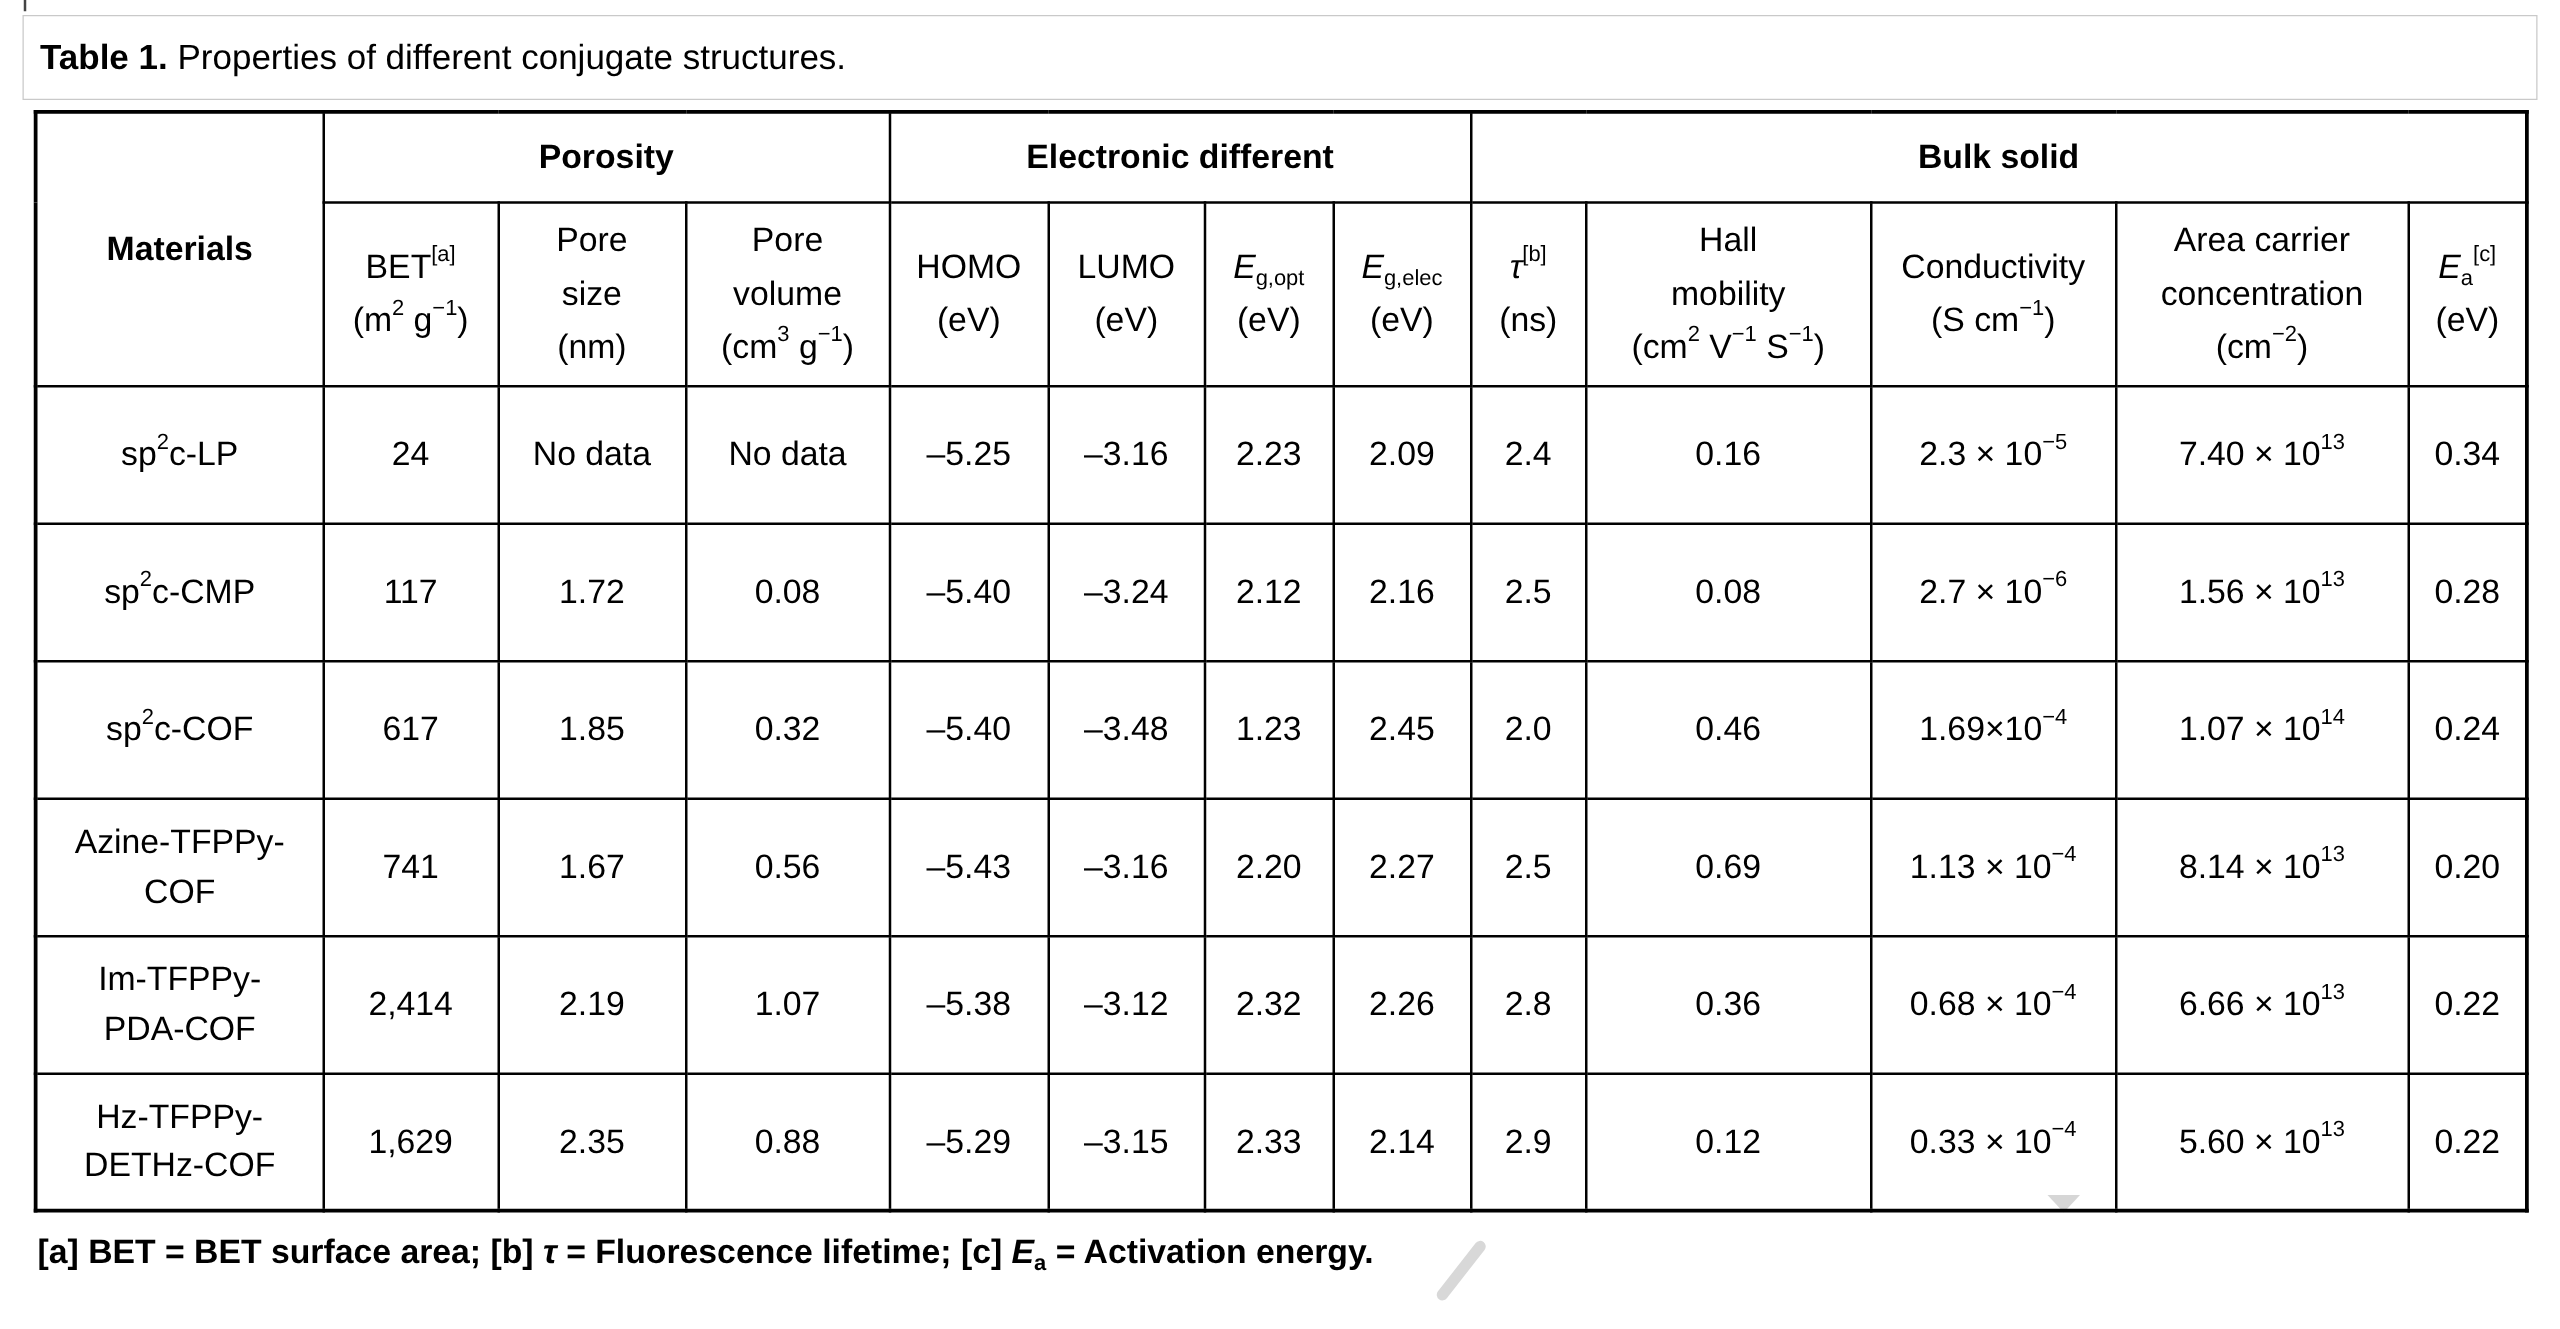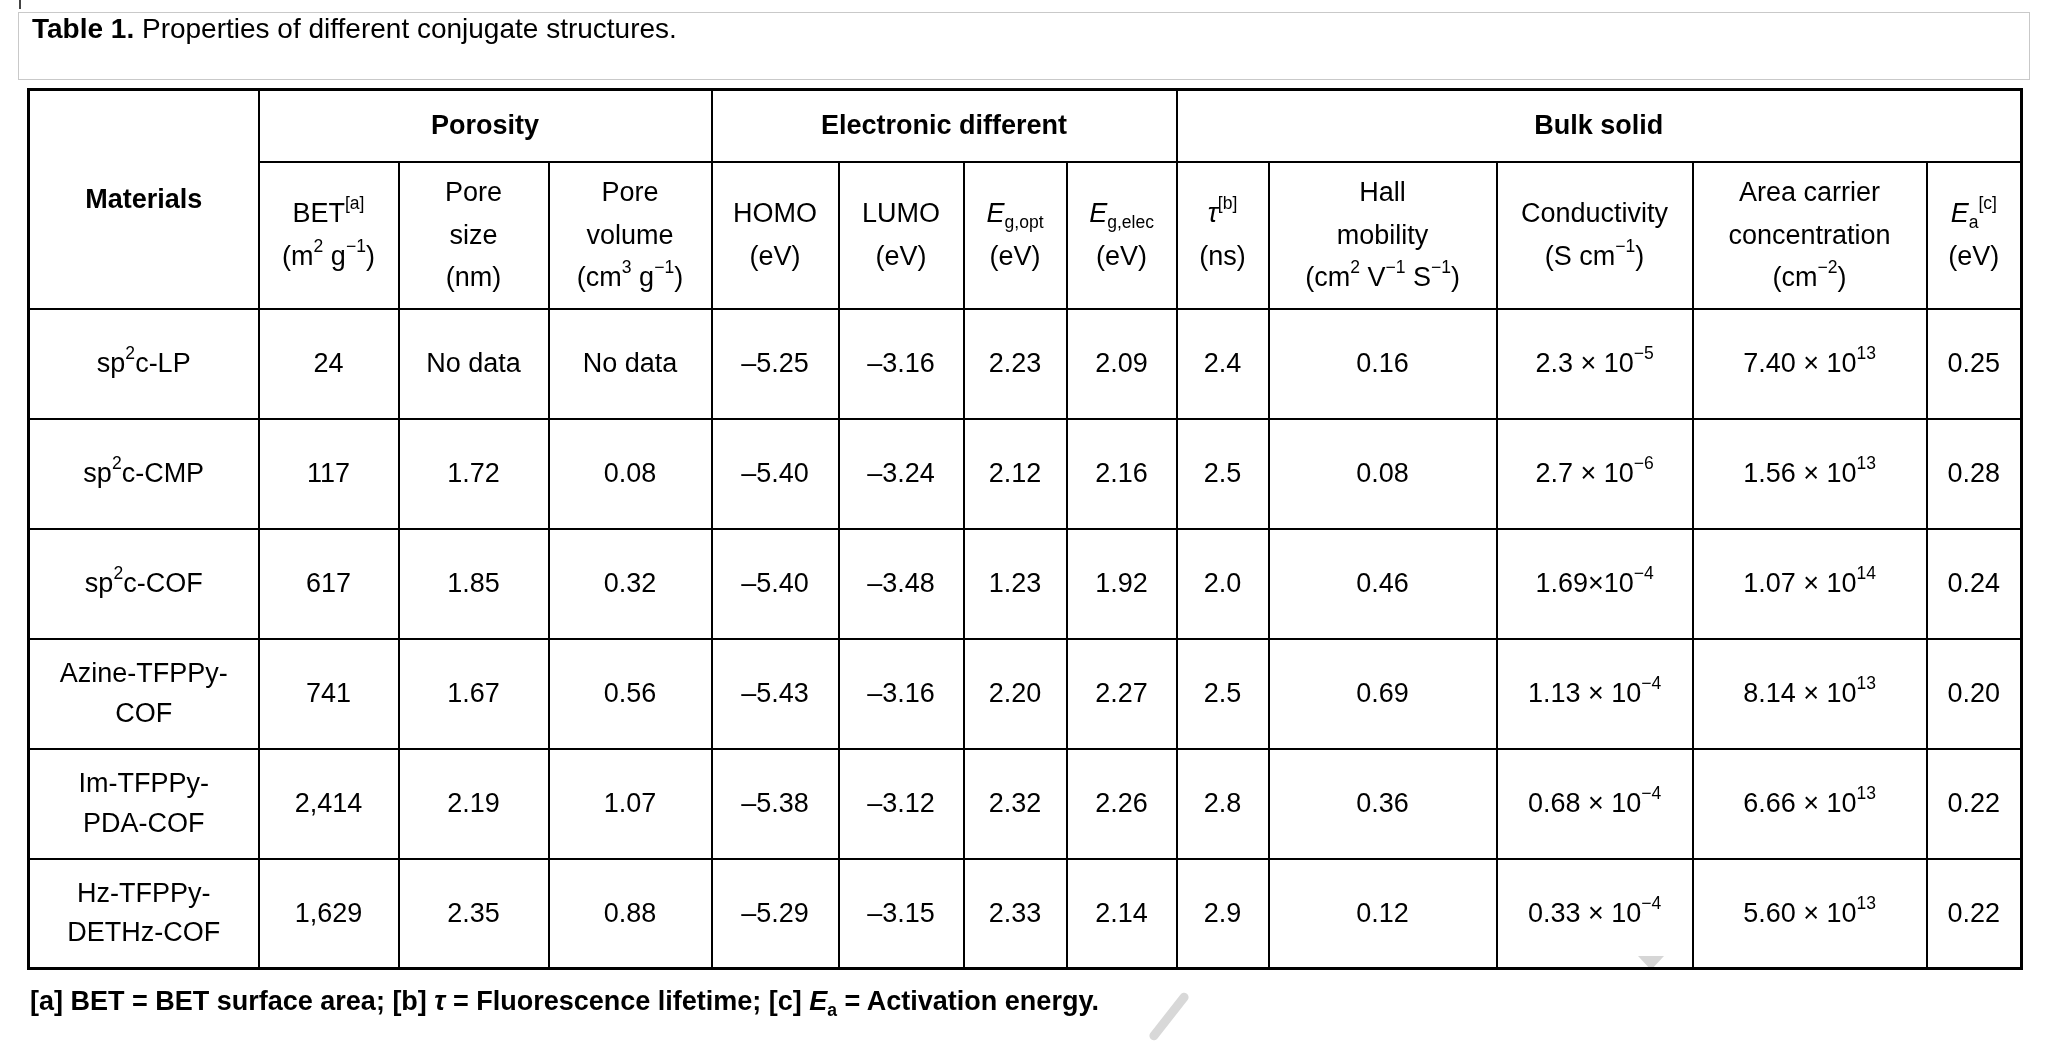--- a/index.html
+++ b/index.html
@@ -5,21 +5,21 @@
   html,body{margin:0;padding:0;}
   body{
     width:2048px;height:1063px;position:relative;background:#ffffff;
     font-family:"Liberation Sans","DejaVu Sans",sans-serif;color:#000;
     overflow:hidden;
   }
   .top-tick{position:absolute;left:19px;top:0;width:2px;height:9px;background:#444;}
   .caption-box{
     position:absolute;left:18px;top:12px;width:2012px;height:68px;
     border:1px solid #c9c9c9;background:#fff;box-sizing:border-box;
-    display:flex;padding-left:13px;
+    display:flex;align-items:center;padding-left:13px;
   }
   .caption-box .cap{font-size:28px;}
   .caption-box .cap b{font-weight:bold;}
   table.main{
     position:absolute;left:27px;top:88px;width:1993px;
     border-collapse:collapse;table-layout:fixed;
     border:3px solid #000;z-index:2;background:transparent;
   }
   table.main th, table.main td{
     border:2px solid #000;text-align:center;vertical-align:middle;
@@ -97,21 +97,21 @@
         <td>No data</td>
         <td>No data</td>
         <td>–5.25</td>
         <td>–3.16</td>
         <td>2.23</td>
         <td>2.09</td>
         <td>2.4</td>
         <td>0.16</td>
         <td>2.3 × 10<sup>−5</sup></td>
         <td>7.40 × 10<sup>13</sup></td>
-        <td>0.25</td>
+        <td>0.34</td>
       </tr>
       <tr>
         <td>sp<sup>2</sup>c-CMP</td>
         <td>117</td>
         <td>1.72</td>
         <td>0.08</td>
         <td>–5.40</td>
         <td>–3.24</td>
         <td>2.12</td>
         <td>2.16</td>
@@ -122,21 +122,21 @@
         <td>0.28</td>
       </tr>
       <tr>
         <td>sp<sup>2</sup>c-COF</td>
         <td>617</td>
         <td>1.85</td>
         <td>0.32</td>
         <td>–5.40</td>
         <td>–3.48</td>
         <td>1.23</td>
-        <td>1.92</td>
+        <td>2.45</td>
         <td>2.0</td>
         <td>0.46</td>
         <td>1.69×10<sup>−4</sup></td>
         <td>1.07 × 10<sup>14</sup></td>
         <td>0.24</td>
       </tr>
       <tr>
         <td>Azine-TFPPy-<br>COF</td>
         <td>741</td>
         <td>1.67</td>

